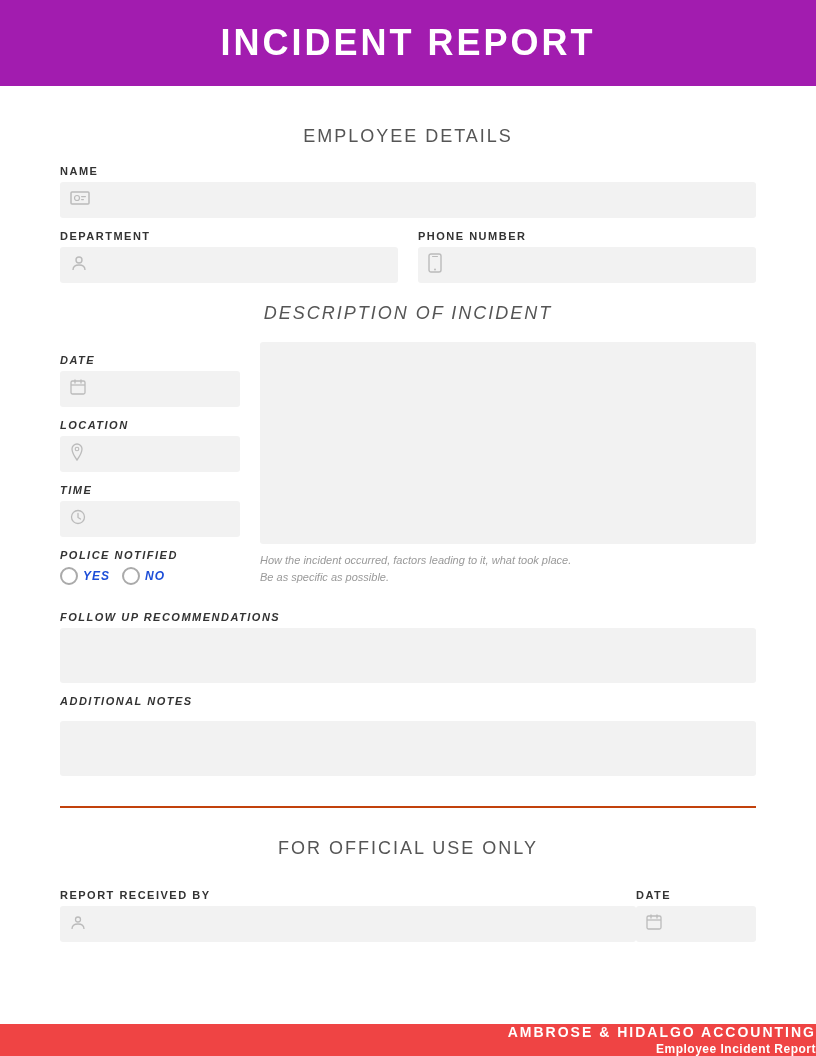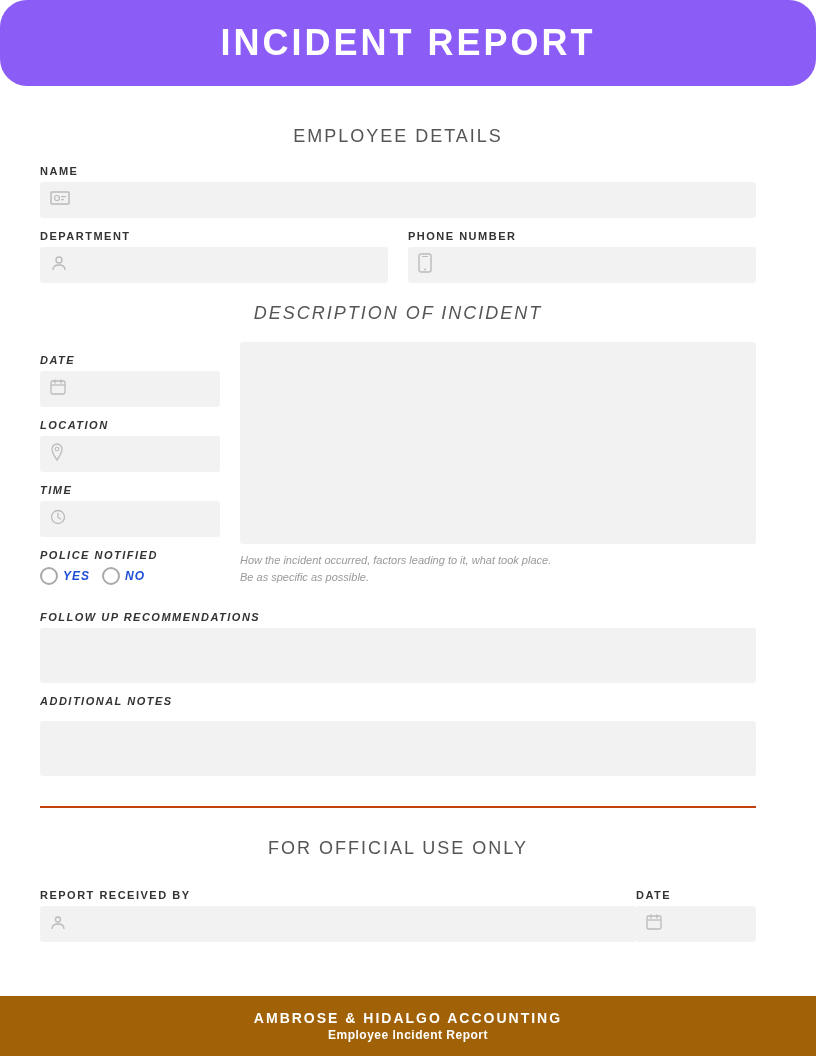--- a/index.html
+++ b/index.html
@@ -6,36 +6,35 @@
     body {
       width: 816px;
       min-height: 1056px;
       background: #ffffff;
       font-family: Arial, sans-serif;
       display: flex;
       flex-direction: column;
     }
 
     .header {
-      background-color: #8b5cf6;
+      background-color: #a21caf;
       padding: 22px 0;
       text-align: center;
-      border-radius: 27px;
     }
     .header h1 {
       color: #ffffff;
       font-size: 36px;
       font-weight: 900;
       letter-spacing: 3px;
       text-transform: uppercase;
     }
 
     .main-content {
       flex: 1;
-      padding: 20px 60px 20px 40px;
+      padding: 20px 60px 20px 60px;
     }
 
     .section-title {
       text-align: center;
       font-size: 18px;
       letter-spacing: 2px;
       color: #555;
       font-weight: 400;
       margin-bottom: 18px;
       margin-top: 20px;
@@ -178,23 +177,23 @@
       margin-top: 4px;
     }
     .official-row .name-field {
       flex: 1;
     }
     .official-row .date-field {
       width: 120px;
     }
 
     .footer {
-      background-color: #a16207;
-      padding: 14px 0;
-      text-align: center;
+      background-color: #ef4444;
+      padding: 0 0;
+      text-align: right;
     }
     .footer .company-name {
       color: #ffffff;
       font-size: 14px;
       font-weight: 900;
       letter-spacing: 2px;
       text-transform: uppercase;
     }
     .footer .subtitle {
       color: #ffffff;

